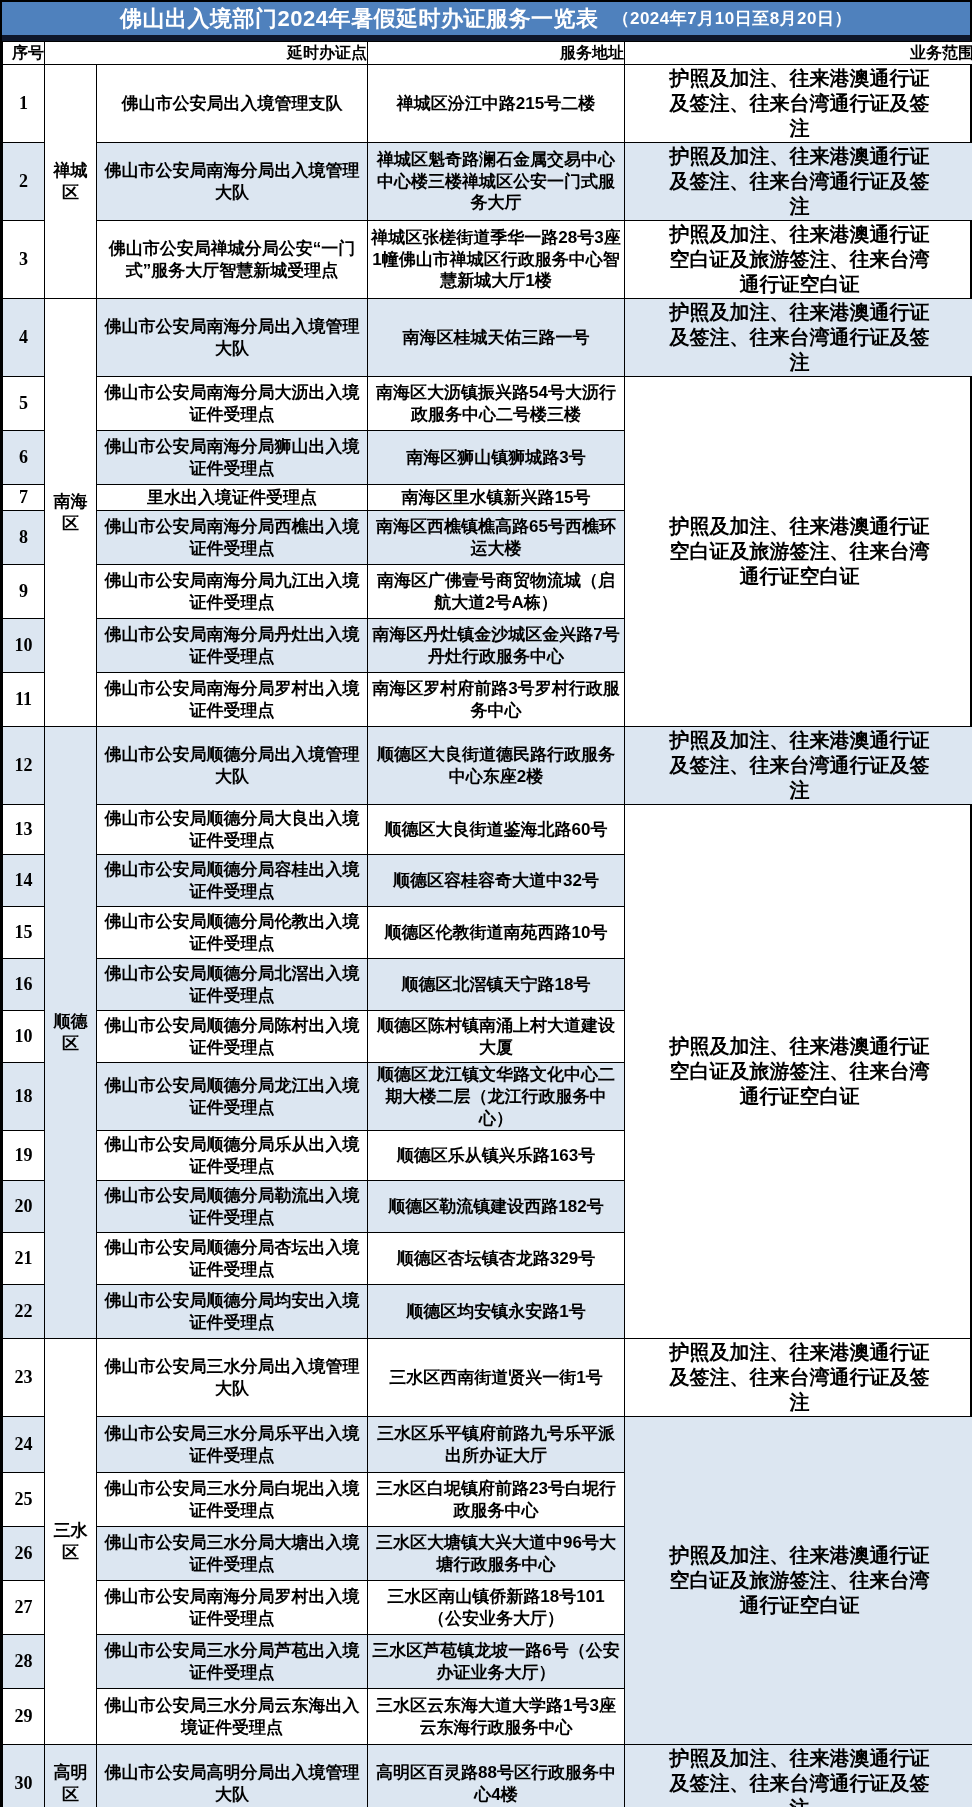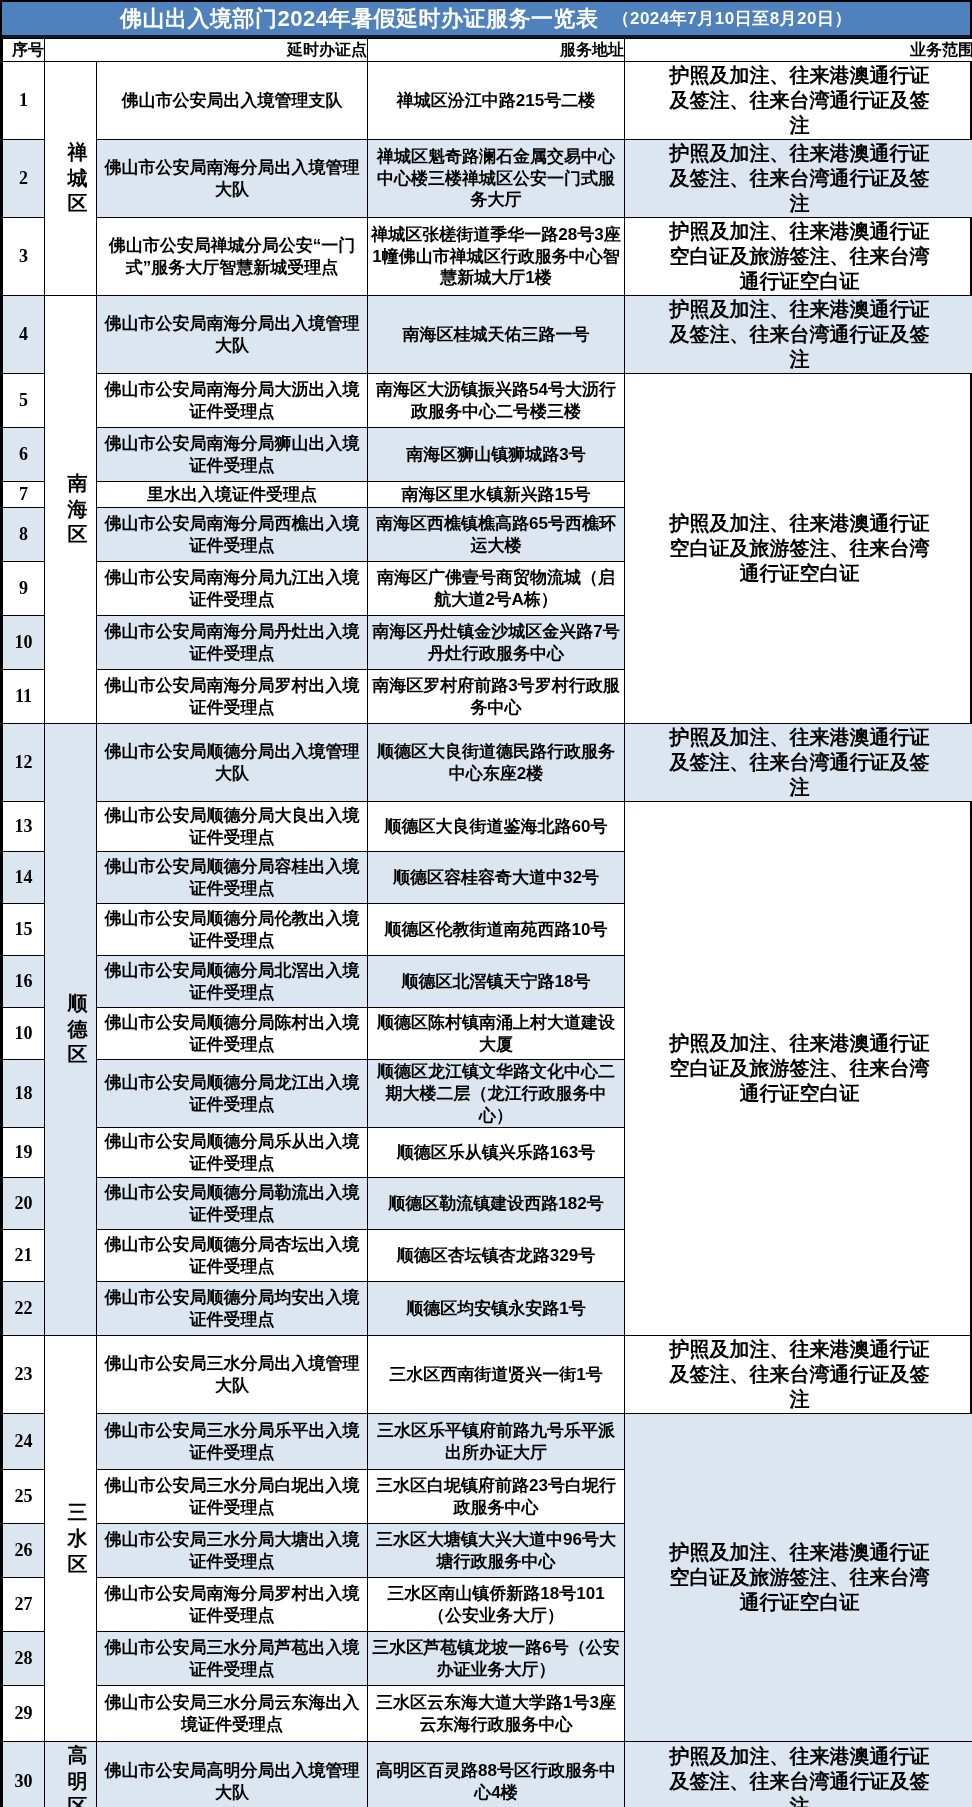--- a/index.html
+++ b/index.html
@@ -4,42 +4,42 @@
 <style>
   html,body{margin:0;padding:0;background:#fff;}
   body{width:972px;font-family:"Liberation Sans","DejaVu Sans",sans-serif;color:#000;}
   .page{width:972px;box-sizing:border-box;border:2px solid #000;}
   .title-bar{
     background:var(--title-bg,#4F81BD);
     color:#fff;
     height:33px;
     display:flex;align-items:center;justify-content:center;
     font-weight:bold;
-    border-bottom:3px solid #0f172a;
+    border-bottom:6px solid #0f172a;
     letter-spacing:.5px;
   }
   .title-main{font-size:22px;}
   .title-period{font-size:17px;margin-left:14px;}
   table{border-collapse:collapse;table-layout:fixed;width:100%;}
   col.c-no{width:42px;}
   col.c-dist{width:52px;}
   col.c-point{width:271px;}
   col.c-addr{width:257px;}
   col.c-scope{width:350px;}
   th,td{
     border:1px solid #000;
     text-align:center;vertical-align:middle;
     font-weight:bold;
     padding:1px 3px;
     font-size:17px;line-height:1.28;
     overflow:hidden;
   }
   thead th{height:22px;font-size:16px;padding:0;background:#fff;text-align:right;}
   td.serial{font-family:"Liberation Serif","DejaVu Serif",serif;font-size:18px;}
-  td.district{font-size:20px;padding-left:17px;}
+  td.district{font-size:17px;}
   td.scope{white-space:pre-line;font-size:20px;line-height:25px;}
   td.shade{background:var(--stripe,#DCE6F1);}
 </style>
 </head>
 <body>
 
 <div class="page">
   <div class="title-bar">
     <span class="title-main">佛山出入境部门2024年暑假延时办证服务一览表</span>
       <span class="title-period">（2024年7月10日至8月20日）</span>

